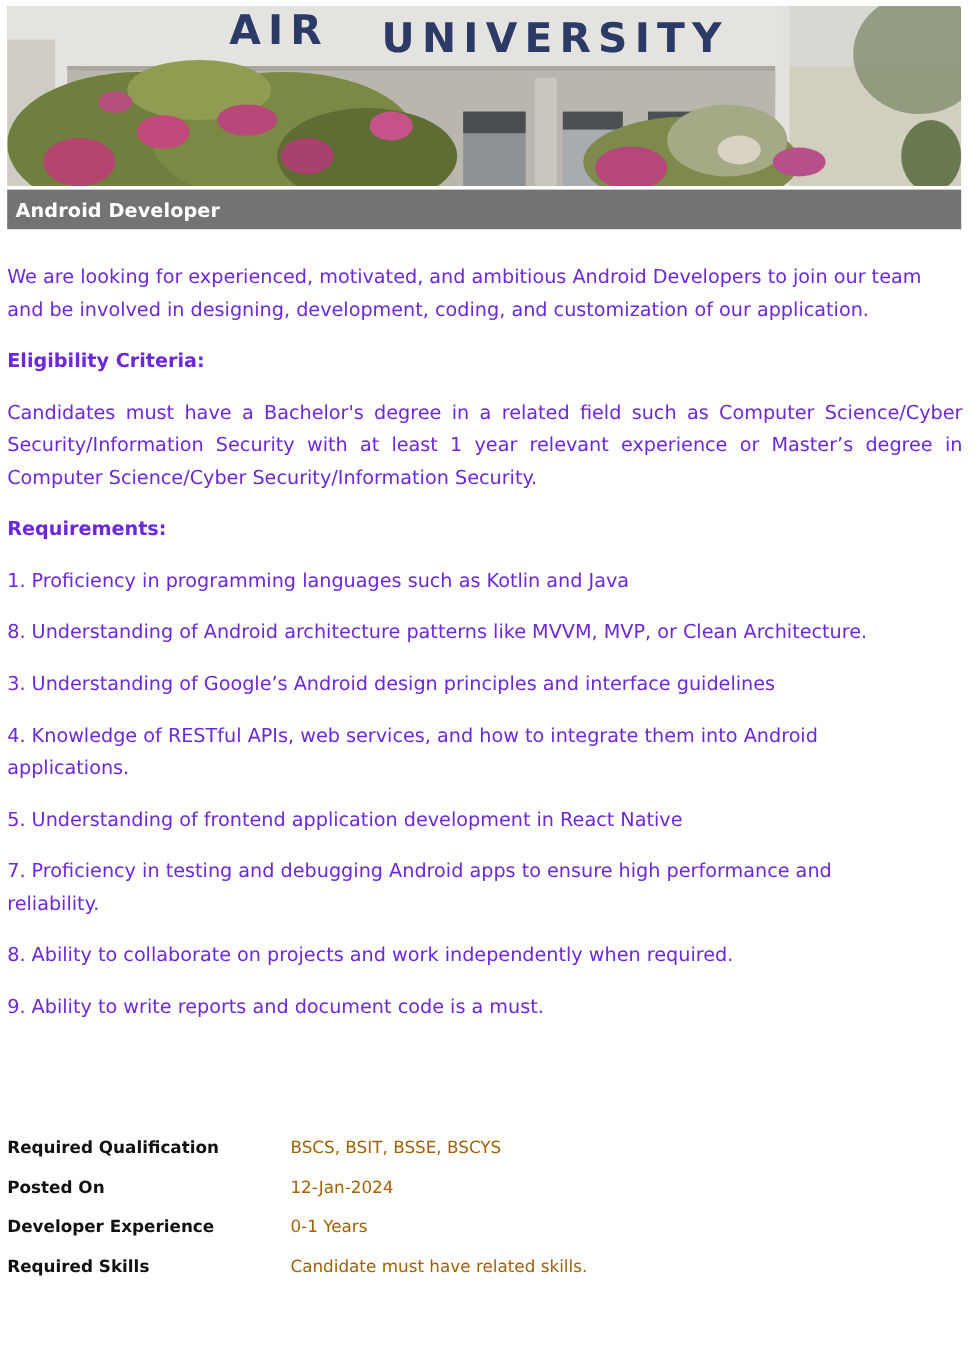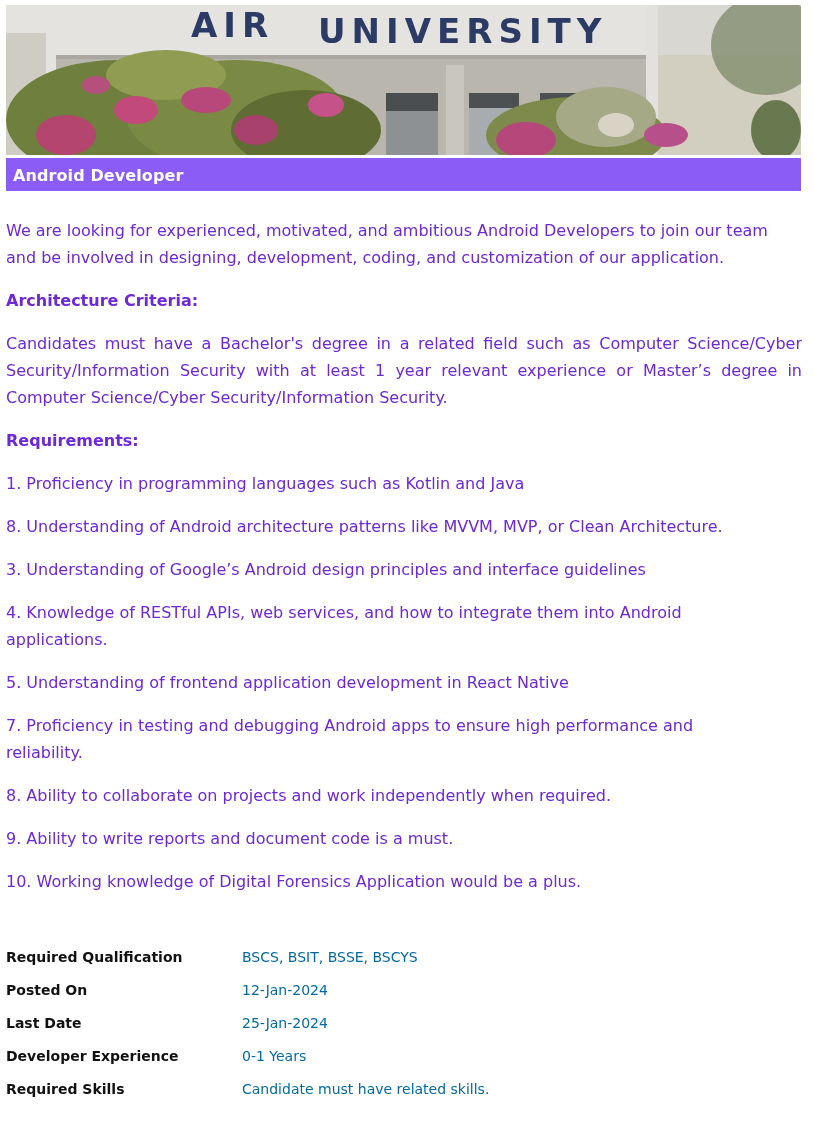--- a/index.html
+++ b/index.html
@@ -7,40 +7,40 @@
       width: 814px; height: 1122px; overflow: hidden; position: relative;
       font-family: "DejaVu Sans", sans-serif; color: #1a1a1a;
     }
     .banner {
       position: absolute; left: 6px; top: 5px; width: 795px; height: 150px;
       overflow: hidden; background: #d9d8d2; text-align: center;
     }
     .banner svg { display: block; }
     .header-bar {
       position: absolute; left: 6px; top: 158px; width: 795px; height: 33px;
-      background: #8b5cf6; color: #ffffff; font-weight: bold; font-size: 16px;
+      background: #737373; color: #ffffff; font-weight: bold; font-size: 16px;
       line-height: 35px; box-sizing: border-box; padding-left: 7px;
       letter-spacing: 0.1px;
     }
     .content {
       position: absolute; left: 6px; top: 217px; width: 796px;
       font-size: 16px; line-height: 27px; color: #6d28d9;
     }
     .content p { margin: 0; }
     .intro { margin-bottom: 16px !important; }
     .section-head { font-weight: bold; margin-bottom: 16px !important; }
     .justify { text-align: justify; margin-bottom: 16px !important; }
     .req-item { margin-bottom: 16px !important; }
     .details {
       position: absolute; left: 6px; top: 940px; font-size: 14px;
       border-collapse: collapse;
     }
     .details td { padding: 0; height: 33px; vertical-align: middle; }
     .details td.label { font-weight: bold; width: 236px; color: #111; }
-    .details td.value { color: #0369a1; }
+    .details td.value { color: #a16207; }
   </style>
 </head>
 <body>
 
 <div class="banner">
   <svg width="795" height="150" viewBox="0 0 795 150" xmlns="http://www.w3.org/2000/svg">
 
     <rect x="0" y="0" width="795" height="150" fill="#d8d7d1"></rect>
     <rect x="0" y="0" width="645" height="75" fill="#e4e3df"></rect>
     <rect x="0" y="28" width="40" height="122" fill="#cfcdc3"></rect>
@@ -83,51 +83,46 @@
     <ellipse cx="770" cy="125" rx="25" ry="30" fill="#566a3b" opacity="0.85"></ellipse>
   </svg>
 </div>
 
 <div class="header-bar">
   <span>Android Developer</span>
 </div>
 
 <div class="content">
   <p class="intro">We are looking for experienced, motivated, and ambitious Android Developers to join our team and be involved in designing, development, coding, and customization of our application.</p>
-  <p class="section-head">Architecture Criteria:</p>
+  <p class="section-head">Eligibility Criteria:</p>
   <p class="justify">Candidates must have a Bachelor's degree in a related field such as Computer Science/Cyber Security/Information Security with at least 1 year relevant experience or Master’s degree in Computer Science/Cyber Security/Information Security.</p>
   <p class="section-head">Requirements:</p>
   <div>
     <p class="req-item">1. Proficiency in programming languages such as Kotlin and Java</p>
     <p class="req-item">8. Understanding of Android architecture patterns like MVVM, MVP, or Clean Architecture.</p>
     <p class="req-item">3. Understanding of Google’s Android design principles and interface guidelines</p>
     <p class="req-item" style="width:720px">4. Knowledge of RESTful APIs, web services, and how to integrate them into Android applications.</p>
     <p class="req-item">5. Understanding of frontend application development in React Native</p>
     <p class="req-item" style="width:730px">7. Proficiency in testing and debugging Android apps to ensure high performance and reliability.</p>
     <p class="req-item">8. Ability to collaborate on projects and work independently when required.</p>
     <p class="req-item">9. Ability to write reports and document code is a must.</p>
-    <p class="req-item">10. Working knowledge of Digital Forensics Application would be a plus.</p>
   </div>
 </div>
 
 <table class="details">
   <tbody>
       <tr>
     <td class="label">Required Qualification</td>
     <td class="value">BSCS, BSIT, BSSE, BSCYS</td>
   </tr>
   <tr>
     <td class="label">Posted On</td>
     <td class="value">12-Jan-2024</td>
   </tr>
   <tr>
-    <td class="label">Last Date</td>
-    <td class="value">25-Jan-2024</td>
-  </tr>
-  <tr>
     <td class="label">Developer Experience</td>
     <td class="value">0-1 Years</td>
   </tr>
   <tr>
     <td class="label">Required Skills</td>
     <td class="value">Candidate must have related skills.</td>
   </tr>
 </tbody>
   </table>
 

